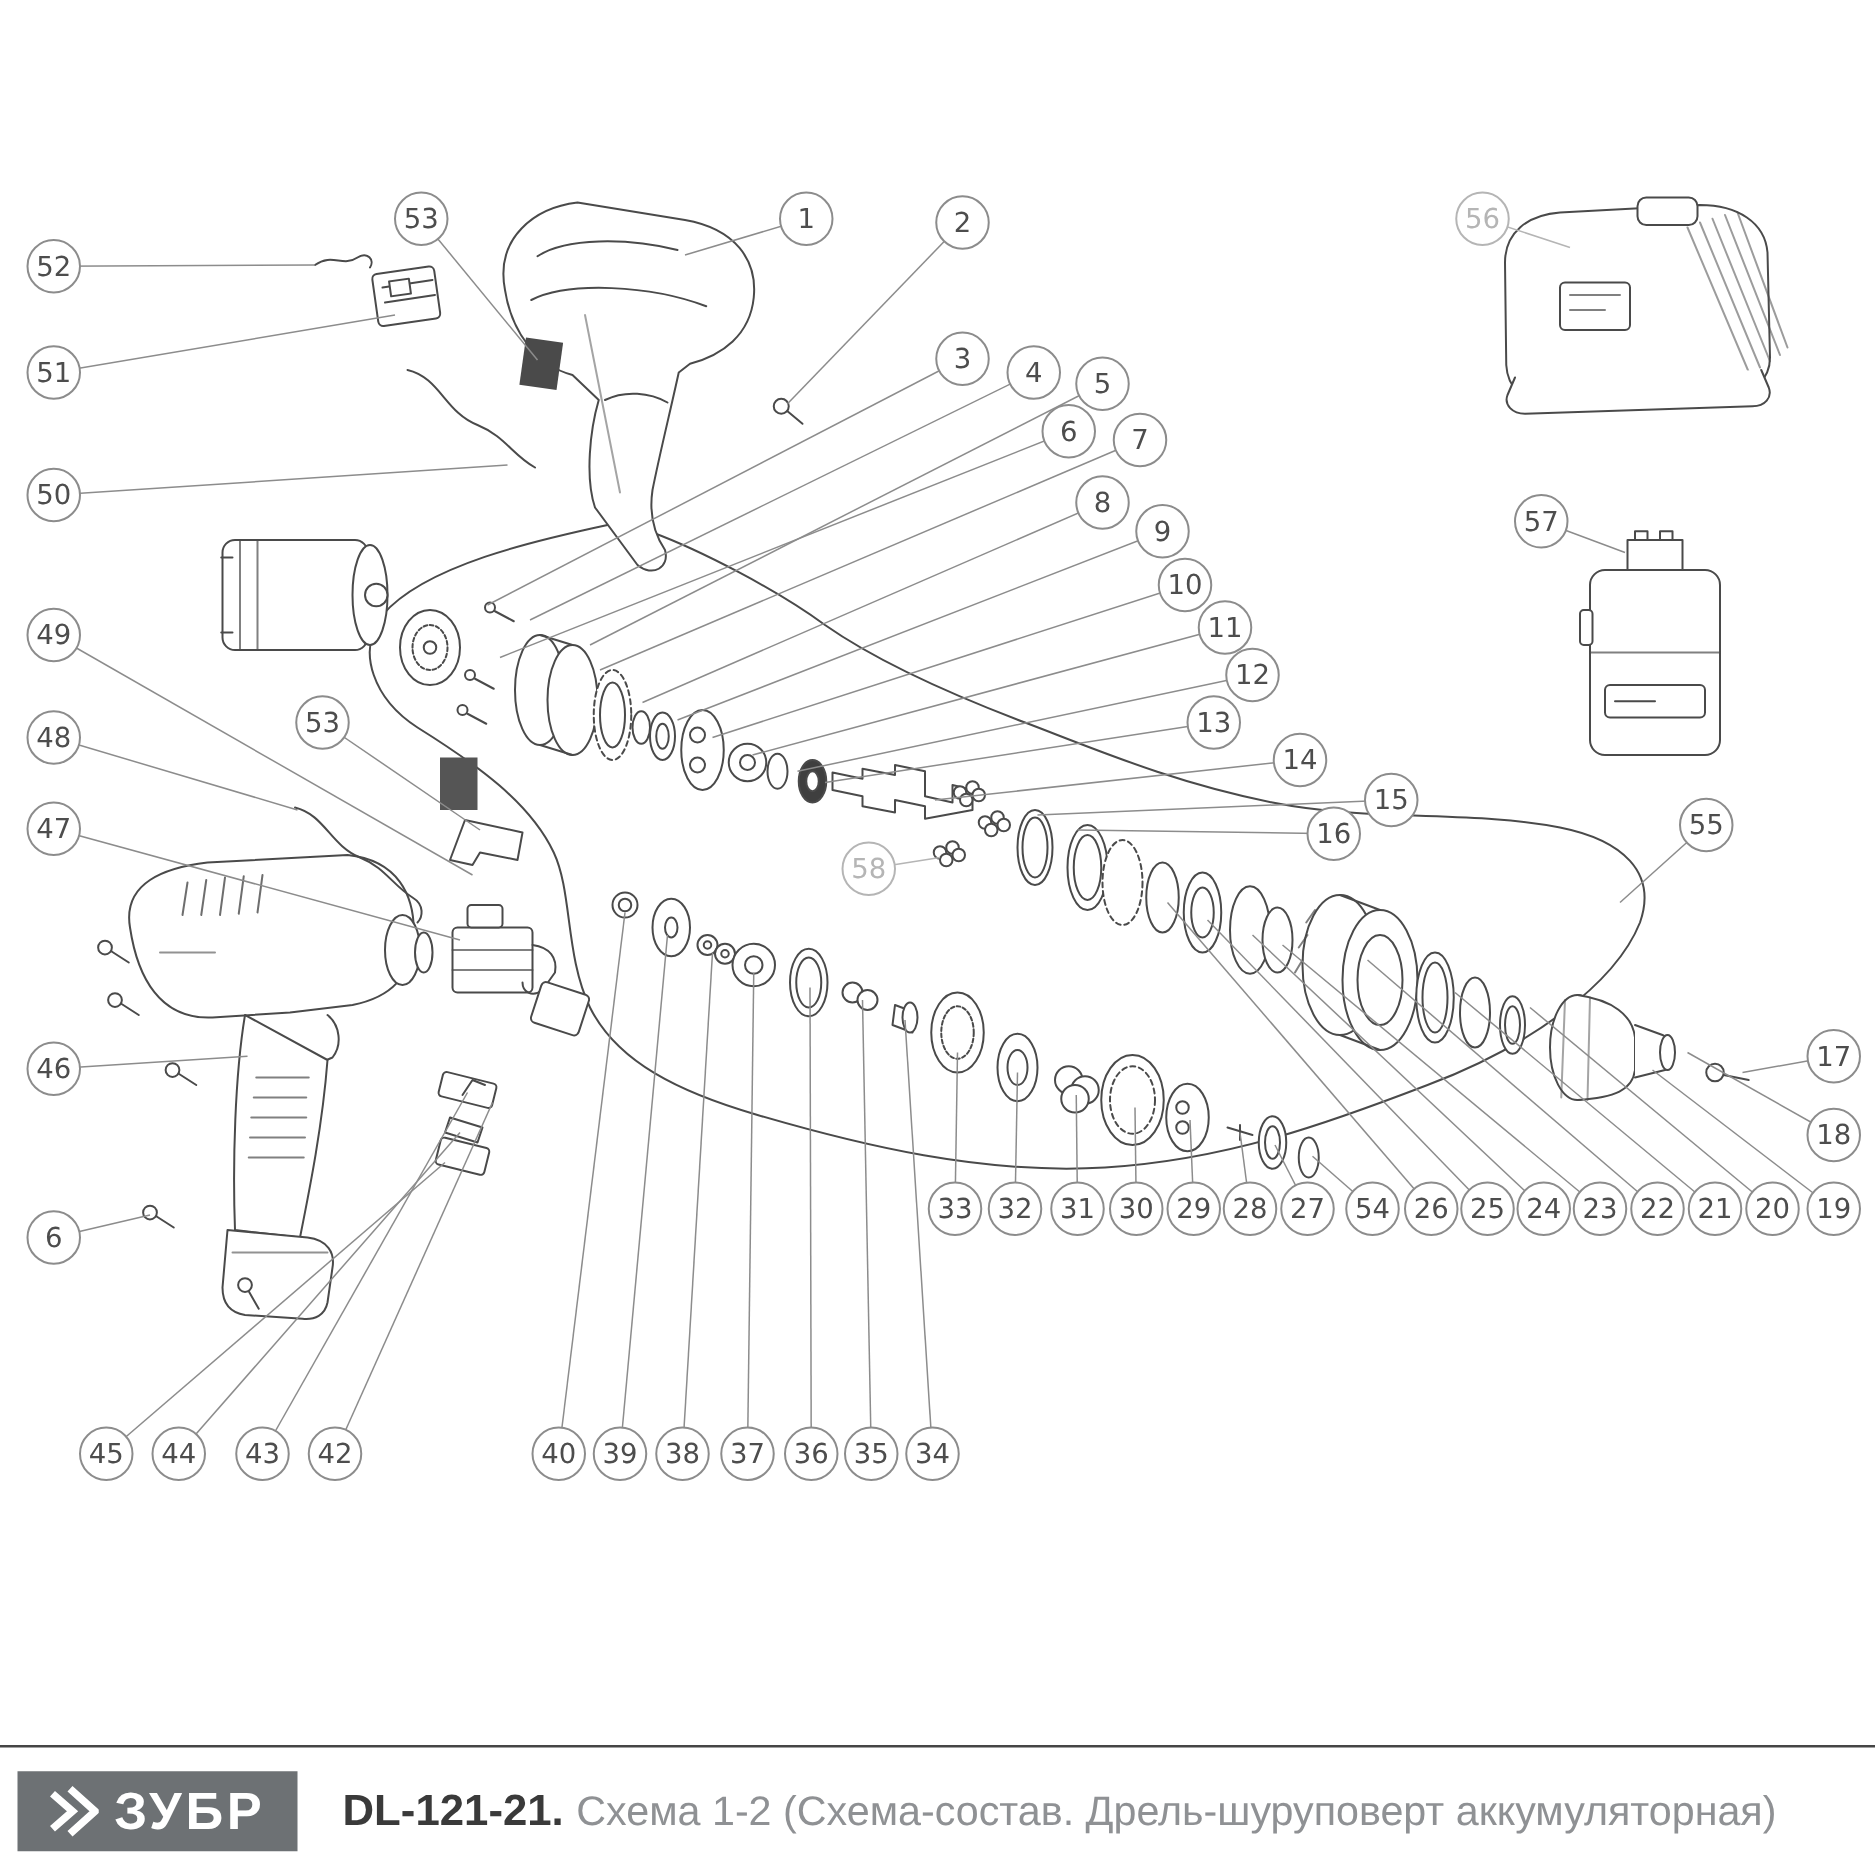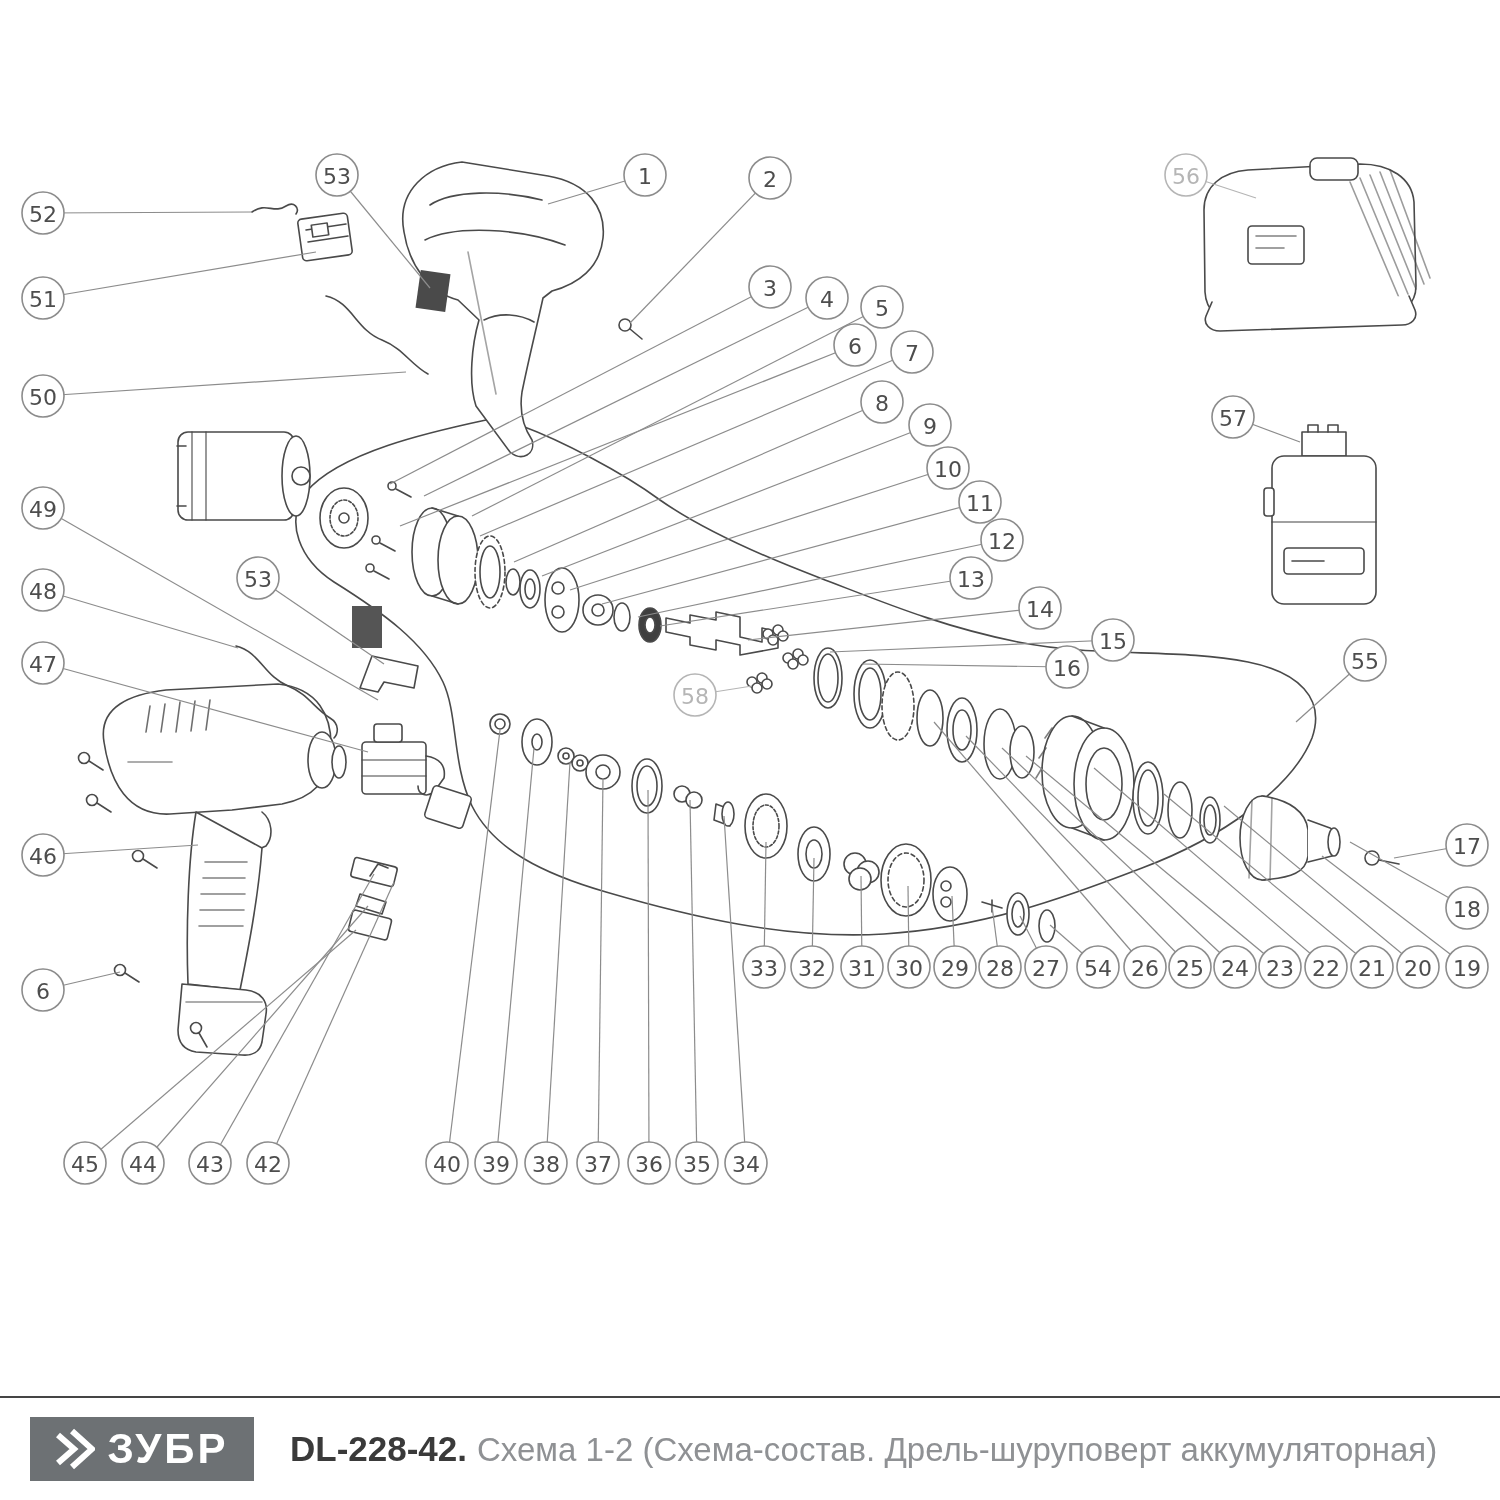--- a/index.html
+++ b/index.html
@@ -14,21 +14,21 @@
     text-anchor:middle;
     dominant-baseline:central;
   }
   .callout-text.muted { fill:#b5b5b5; }
 
   .footer {
     position:absolute; left:0; right:0; bottom:0; height:104px;
     border-top:2px solid #454545;
     background:#fff;
     display:flex; align-items:center;
-    padding-left:30px;
+    padding-left:14px;
   }
   .logo {
     width:224px; height:64px;
     background:#6d7174;
     display:flex; align-items:center; justify-content:center; gap:12px;
     flex:0 0 auto;
   }
   .logo-text {
     color:#ffffff; font-weight:bold; font-size:42px; letter-spacing:3px;
     font-family:"Liberation Sans", sans-serif;
@@ -572,17 +572,17 @@
 
   <div class="footer">
     <div class="logo" style="background: rgb(109, 113, 116);">
       <svg class="logo-icon" width="40" height="44" viewBox="0 0 40 44" xmlns="http://www.w3.org/2000/svg">
         <path d="M3,8 L19,22 L3,36" stroke="#ffffff" stroke-width="6" fill="none"></path>
         <path d="M17,4 L37,22 L17,40" stroke="#ffffff" stroke-width="6" fill="none"></path>
       </svg>
       <span class="logo-text">ЗУБР</span>
     </div>
     <div class="title-line">
-      <span class="model" style="color: rgb(58, 58, 58);">DL-228-42.</span><span class="desc" style="color: rgb(143, 145, 148);">Схема 1-2 (Схема-состав. Дрель-шуруповерт аккумуляторная)</span>
+      <span class="model" style="color: rgb(58, 58, 58);">DL-121-21.</span><span class="desc" style="color: rgb(143, 145, 148);">Схема 1-2 (Схема-состав. Дрель-шуруповерт аккумуляторная)</span>
     </div>
   </div>
 
 </div>
 
 </body></html>

